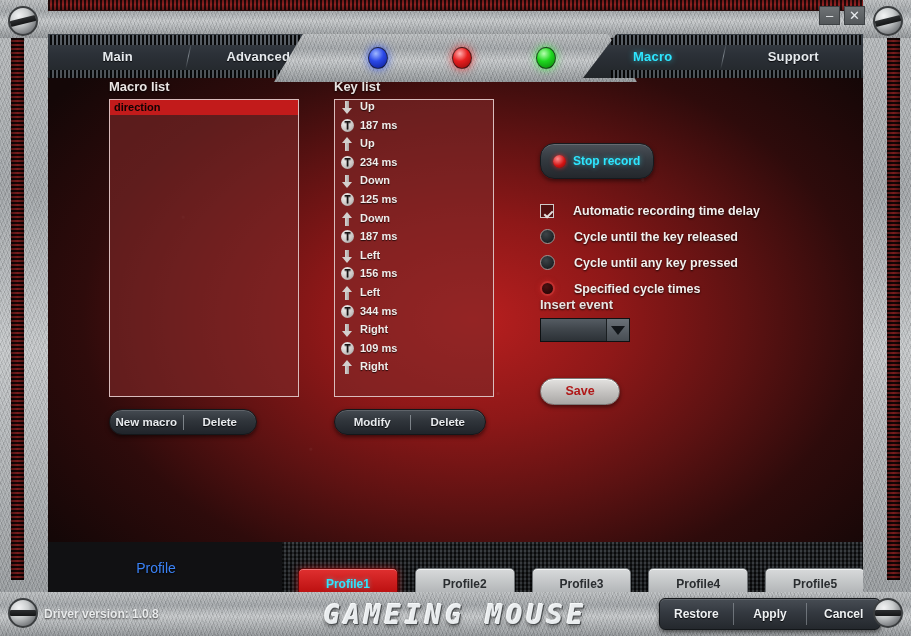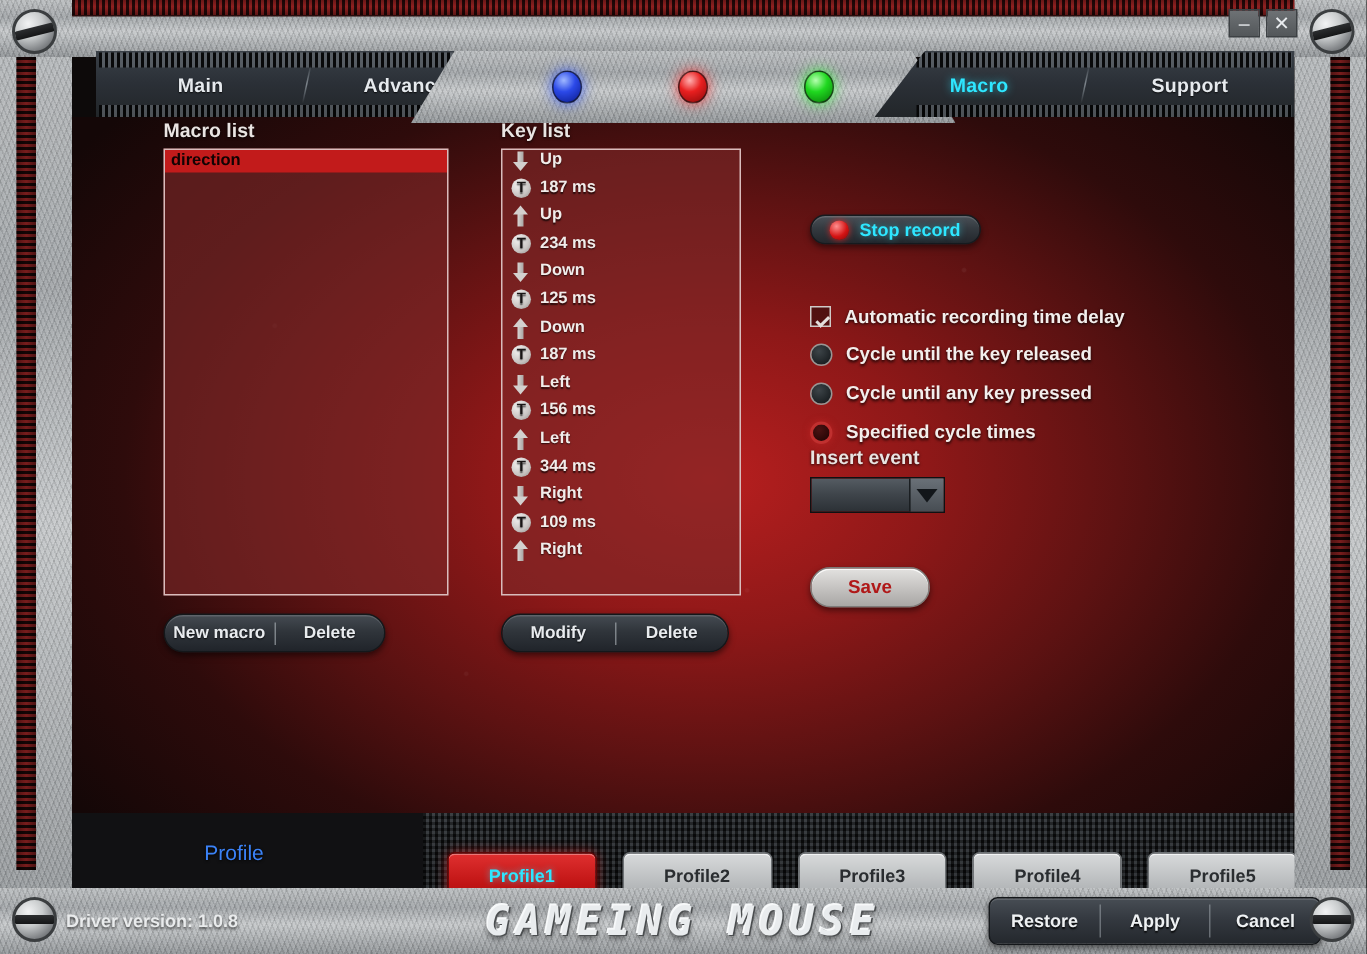--- a/index.html
+++ b/index.html
@@ -90,21 +90,21 @@
     cursor: pointer;
   }
 
   
   #tabbar {
     position: absolute; left: 48px; top: 34px; width: 815px; height: 44px; z-index: 8;
   }
   .tabgroup {
     position: absolute; top: 0; height: 44px;
     background: linear-gradient(180deg, #3a4047 0%, #2b3037 48%, #222629 100%);
-    display: flex; align-items: center; margin-left: 16px;
+    display: flex; align-items: center;
   }
   #tabgroup-left  { left: 0; width: 280px; clip-path: polygon(0 0, 100% 0, 88% 100%, 0 100%); }
   #tabgroup-right { right: 0; width: 280px; clip-path: polygon(12% 0, 100% 0, 100% 100%, 0 100%); }
   .tab {
     flex: 1; text-align: center; font-size: 13px; font-weight: bold;
     color: #e6eaee; cursor: pointer; letter-spacing: .2px;
     text-shadow: 0 1px 1px rgba(0,0,0,.8);
   }
   .tab.active { color: #2ee6ff; text-shadow: 0 0 6px rgba(46,230,255,.6); }
   .tab-div {
@@ -218,40 +218,40 @@
   #macro-buttons { left: 79px; top: 331px; width: 148px; }
   #key-buttons   { left: 304px; top: 331px; width: 152px; }
   .pill-btn {
     flex: 1; text-align: center; font-size: 11.5px; font-weight: bold;
     color: #e8ebee; cursor: pointer; text-shadow: 0 1px 1px rgba(0,0,0,.85);
   }
   .pill-div { width: 1px; height: 15px; background: rgba(190,196,202,.55); }
 
   
   #stop-record {
-    position: absolute; left: 510px; top: 65px; width: 114px; height: 20px;
+    position: absolute; left: 510px; top: 65px; width: 114px; height: 36px;
     border-radius: 14px;
     background: linear-gradient(180deg, #4a5057 0%, #343a40 45%, #23272c 100%);
     border: 1px solid #161a1e;
     box-shadow: inset 0 1px 0 rgba(255,255,255,.15), 0 2px 4px rgba(0,0,0,.5);
     display: flex; align-items: center; gap: 7px; padding-left: 12px;
     cursor: pointer;
   }
   #rec-dot {
     width: 13px; height: 13px; border-radius: 50%;
     background: radial-gradient(circle at 36% 30%, #ff8f8f, #d41414 55%, #7c0707 100%);
     box-shadow: 0 0 4px rgba(255,30,30,.8);
   }
   #stop-record span.lbl {
     font-size: 12px; font-weight: bold; color: #2ee6ff;
     text-shadow: 0 0 5px rgba(46,230,255,.55);
   }
 
   .opt-row {
-    position: absolute; left: 510px; display: flex; align-items: flex-start; gap: 9px;
+    position: absolute; left: 510px; display: flex; align-items: flex-end; gap: 19px;
     cursor: pointer;
   }
   .opt-label {
     font-size: 12.5px; font-weight: bold; color: #f3eeec;
     text-shadow: 0 1px 2px rgba(0,0,0,.85);
   }
   .cbox {
     width: 14px; height: 14px; flex: 0 0 14px;
     border: 1px solid #cfcac8;
     background: rgba(40,12,12,.55);

